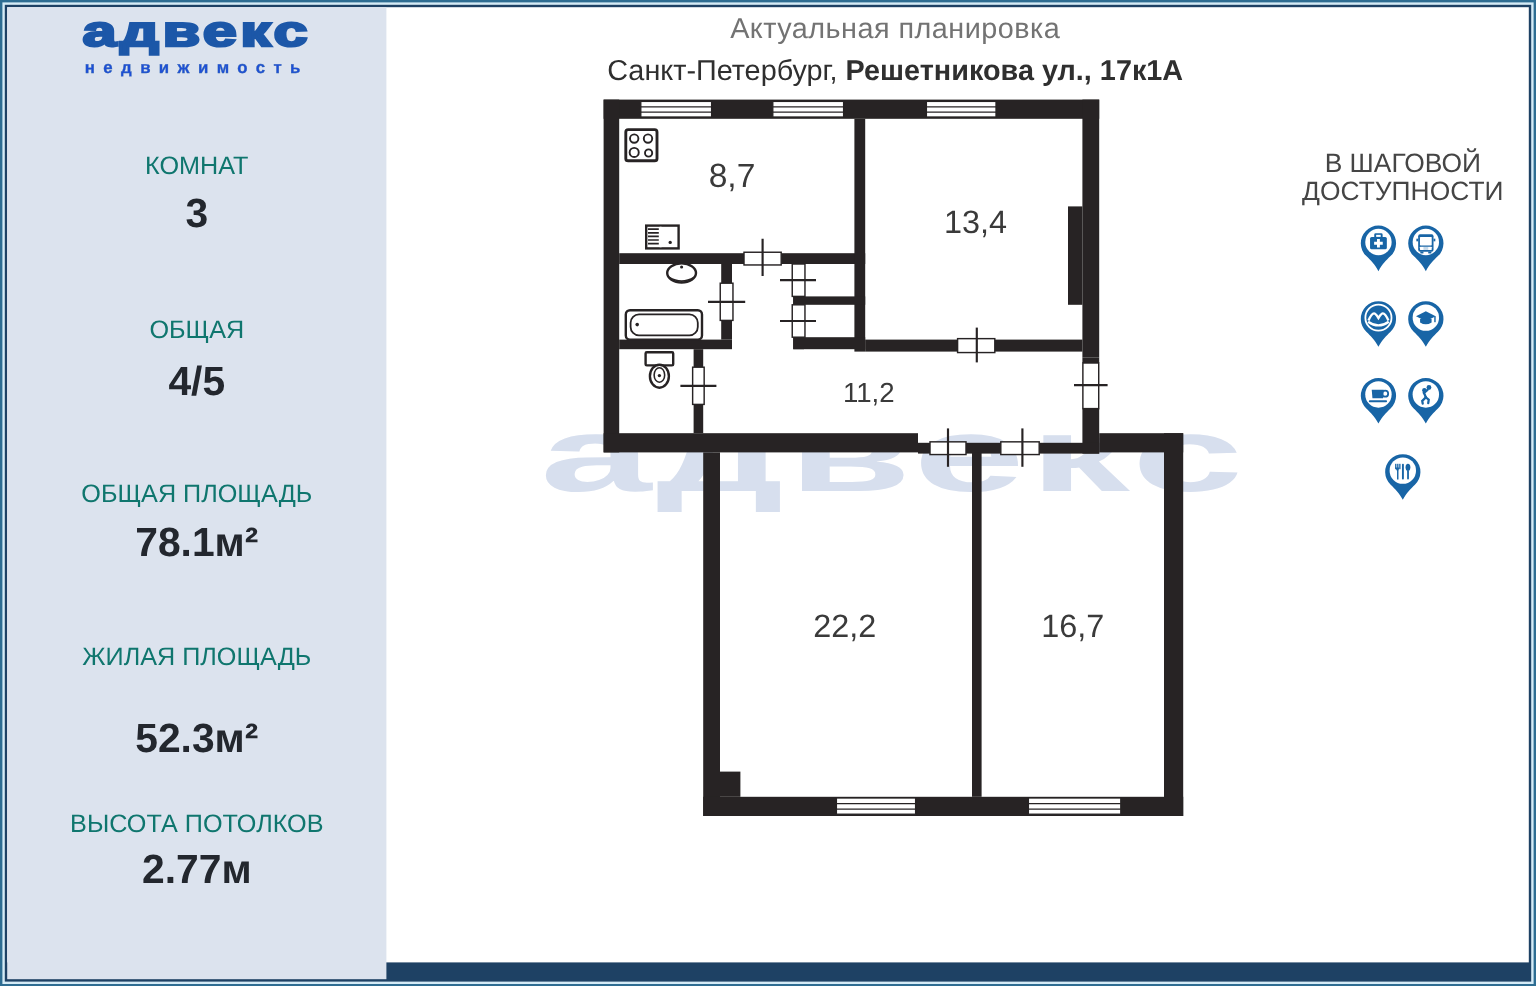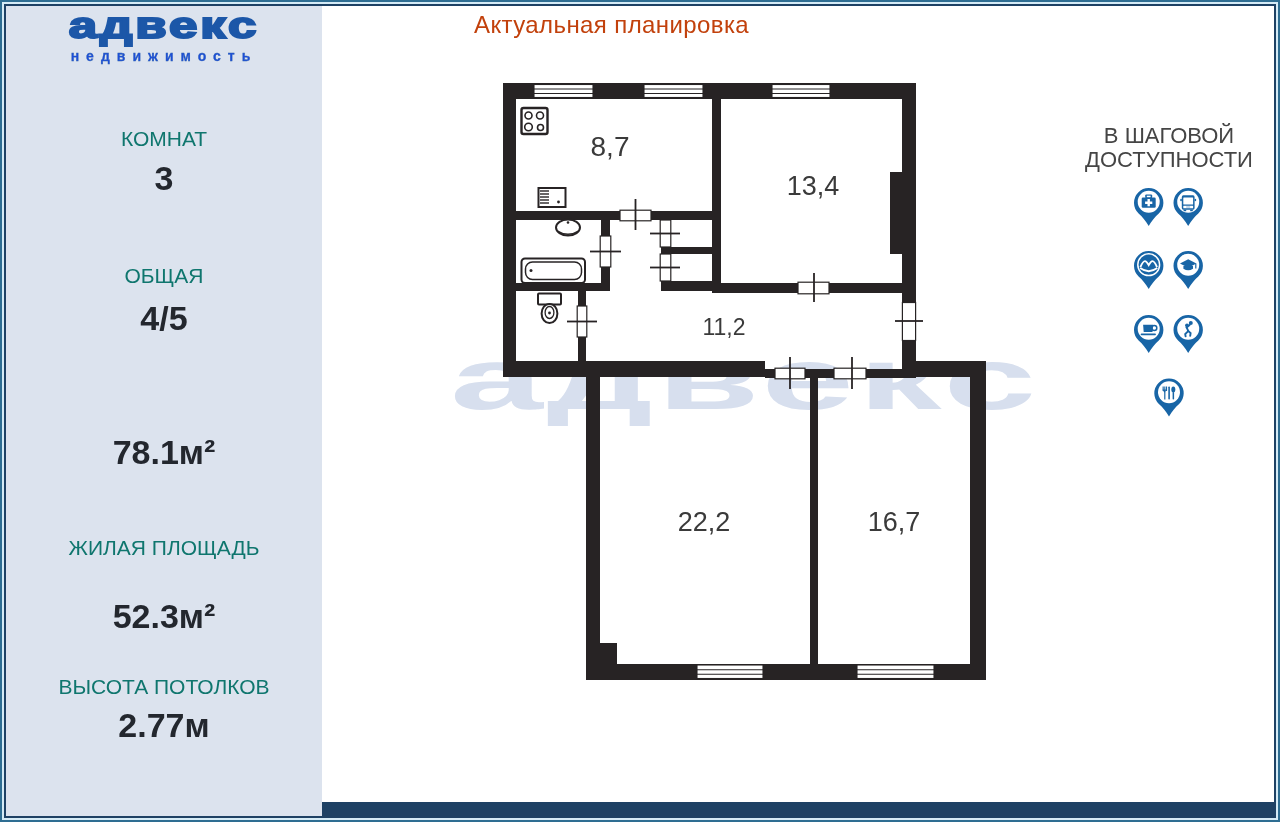--- a/index.html
+++ b/index.html
@@ -6,21 +6,21 @@
   body{width:1280px;height:822px;overflow:hidden;font-family:"Liberation Sans",sans-serif;}
   .frame-outer{position:absolute;left:0;top:0;width:1280px;height:822px;background:#2e6d92;}
   .frame-mid{position:absolute;left:2px;top:2px;width:1276px;height:818px;background:#d5ebf6;}
   .frame-inner{position:absolute;left:2px;top:2px;width:1272px;height:814px;background:#1e4164;}
   .content{position:absolute;left:2px;top:2px;width:1268px;height:796px;background:#ffffff;}
   .sidebar{position:absolute;left:0;top:0;width:316px;height:810px;background:#dce3ee;}
   .logo1{position:absolute;left:0;top:-1px;width:316px;text-align:center;color:#1c57a8;font-weight:bold;font-size:36px;letter-spacing:2px;transform:scaleX(1.42);transform-origin:50% 50%;-webkit-text-stroke:2px #1c57a8;}
   .logo2{position:absolute;left:0;top:42px;width:316px;text-align:center;color:#1d4ed8;font-size:14px;letter-spacing:7px;font-weight:bold;-webkit-text-stroke:0.3px #3568ae;}
   .slabel{position:absolute;left:0;width:316px;text-align:center;color:#0f766e;font-size:21px;}
   .svalue{position:absolute;left:0;width:316px;text-align:center;color:#23272e;font-size:34px;font-weight:bold;}
-  .title1{position:absolute;left:468px;top:5px;width:600px;text-align:left;color:#c2410c;font-size:24px;letter-spacing:0.4px;}
+  .title1{position:absolute;left:440px;top:5px;width:600px;text-align:center;color:#737373;font-size:24px;letter-spacing:0.4px;}
   .title2{position:absolute;left:440px;top:40px;width:600px;text-align:center;color:#2f2f2f;font-size:24px;}
   .rphead{position:absolute;left:1057px;top:118px;width:212px;text-align:center;color:#454545;font-size:22px;line-height:24px;}
   svg{position:absolute;left:0;top:0;}
 </style>
 </head>
 <body>
 
 <div class="frame-outer">
     <div class="frame-mid">
       <div class="frame-inner">
@@ -33,34 +33,36 @@
   <div class="logo2">недвижимость</div>
 
   <div class="slabel" style="top:121px;">КОМНАТ</div>
 
   <div class="svalue" style="top:153px;">3</div>
 
   <div class="slabel" style="top:258px;">ОБЩАЯ</div>
 
   <div class="svalue" style="top:293px;">4/5</div>
 
+  <div class="slabel" style="top:394px;">ОБЩАЯ ПЛОЩАДЬ</div>
 
   <div class="svalue" style="top:427px;">78.1м²</div>
 
   <div class="slabel" style="top:530px;">ЖИЛАЯ ПЛОЩАДЬ</div>
 
   <div class="svalue" style="top:591px;">52.3м²</div>
 
   <div class="slabel" style="top:669px;">ВЫСОТА ПОТОЛКОВ</div>
 
   <div class="svalue" style="top:700px;">2.77м</div>
 </div>
 
 <div class="title1">Актуальная планировка</div>
 
+<div class="title2">Санкт-Петербург, <b>Решетникова ул., 17к1А</b></div>
 
 <div class="rphead">В ШАГОВОЙ<br>ДОСТУПНОСТИ</div>
 
 <svg width="1268" height="810" viewBox="6 6 1268 810">
 
 <g transform="translate(745,409)">
               <text text-anchor="middle" font-size="88" font-weight="bold" fill="#d7dfee" transform="scale(1.90,1)" letter-spacing="2">адвекс</text>
             </g>
 <g id="walls" fill="#272324">
 

